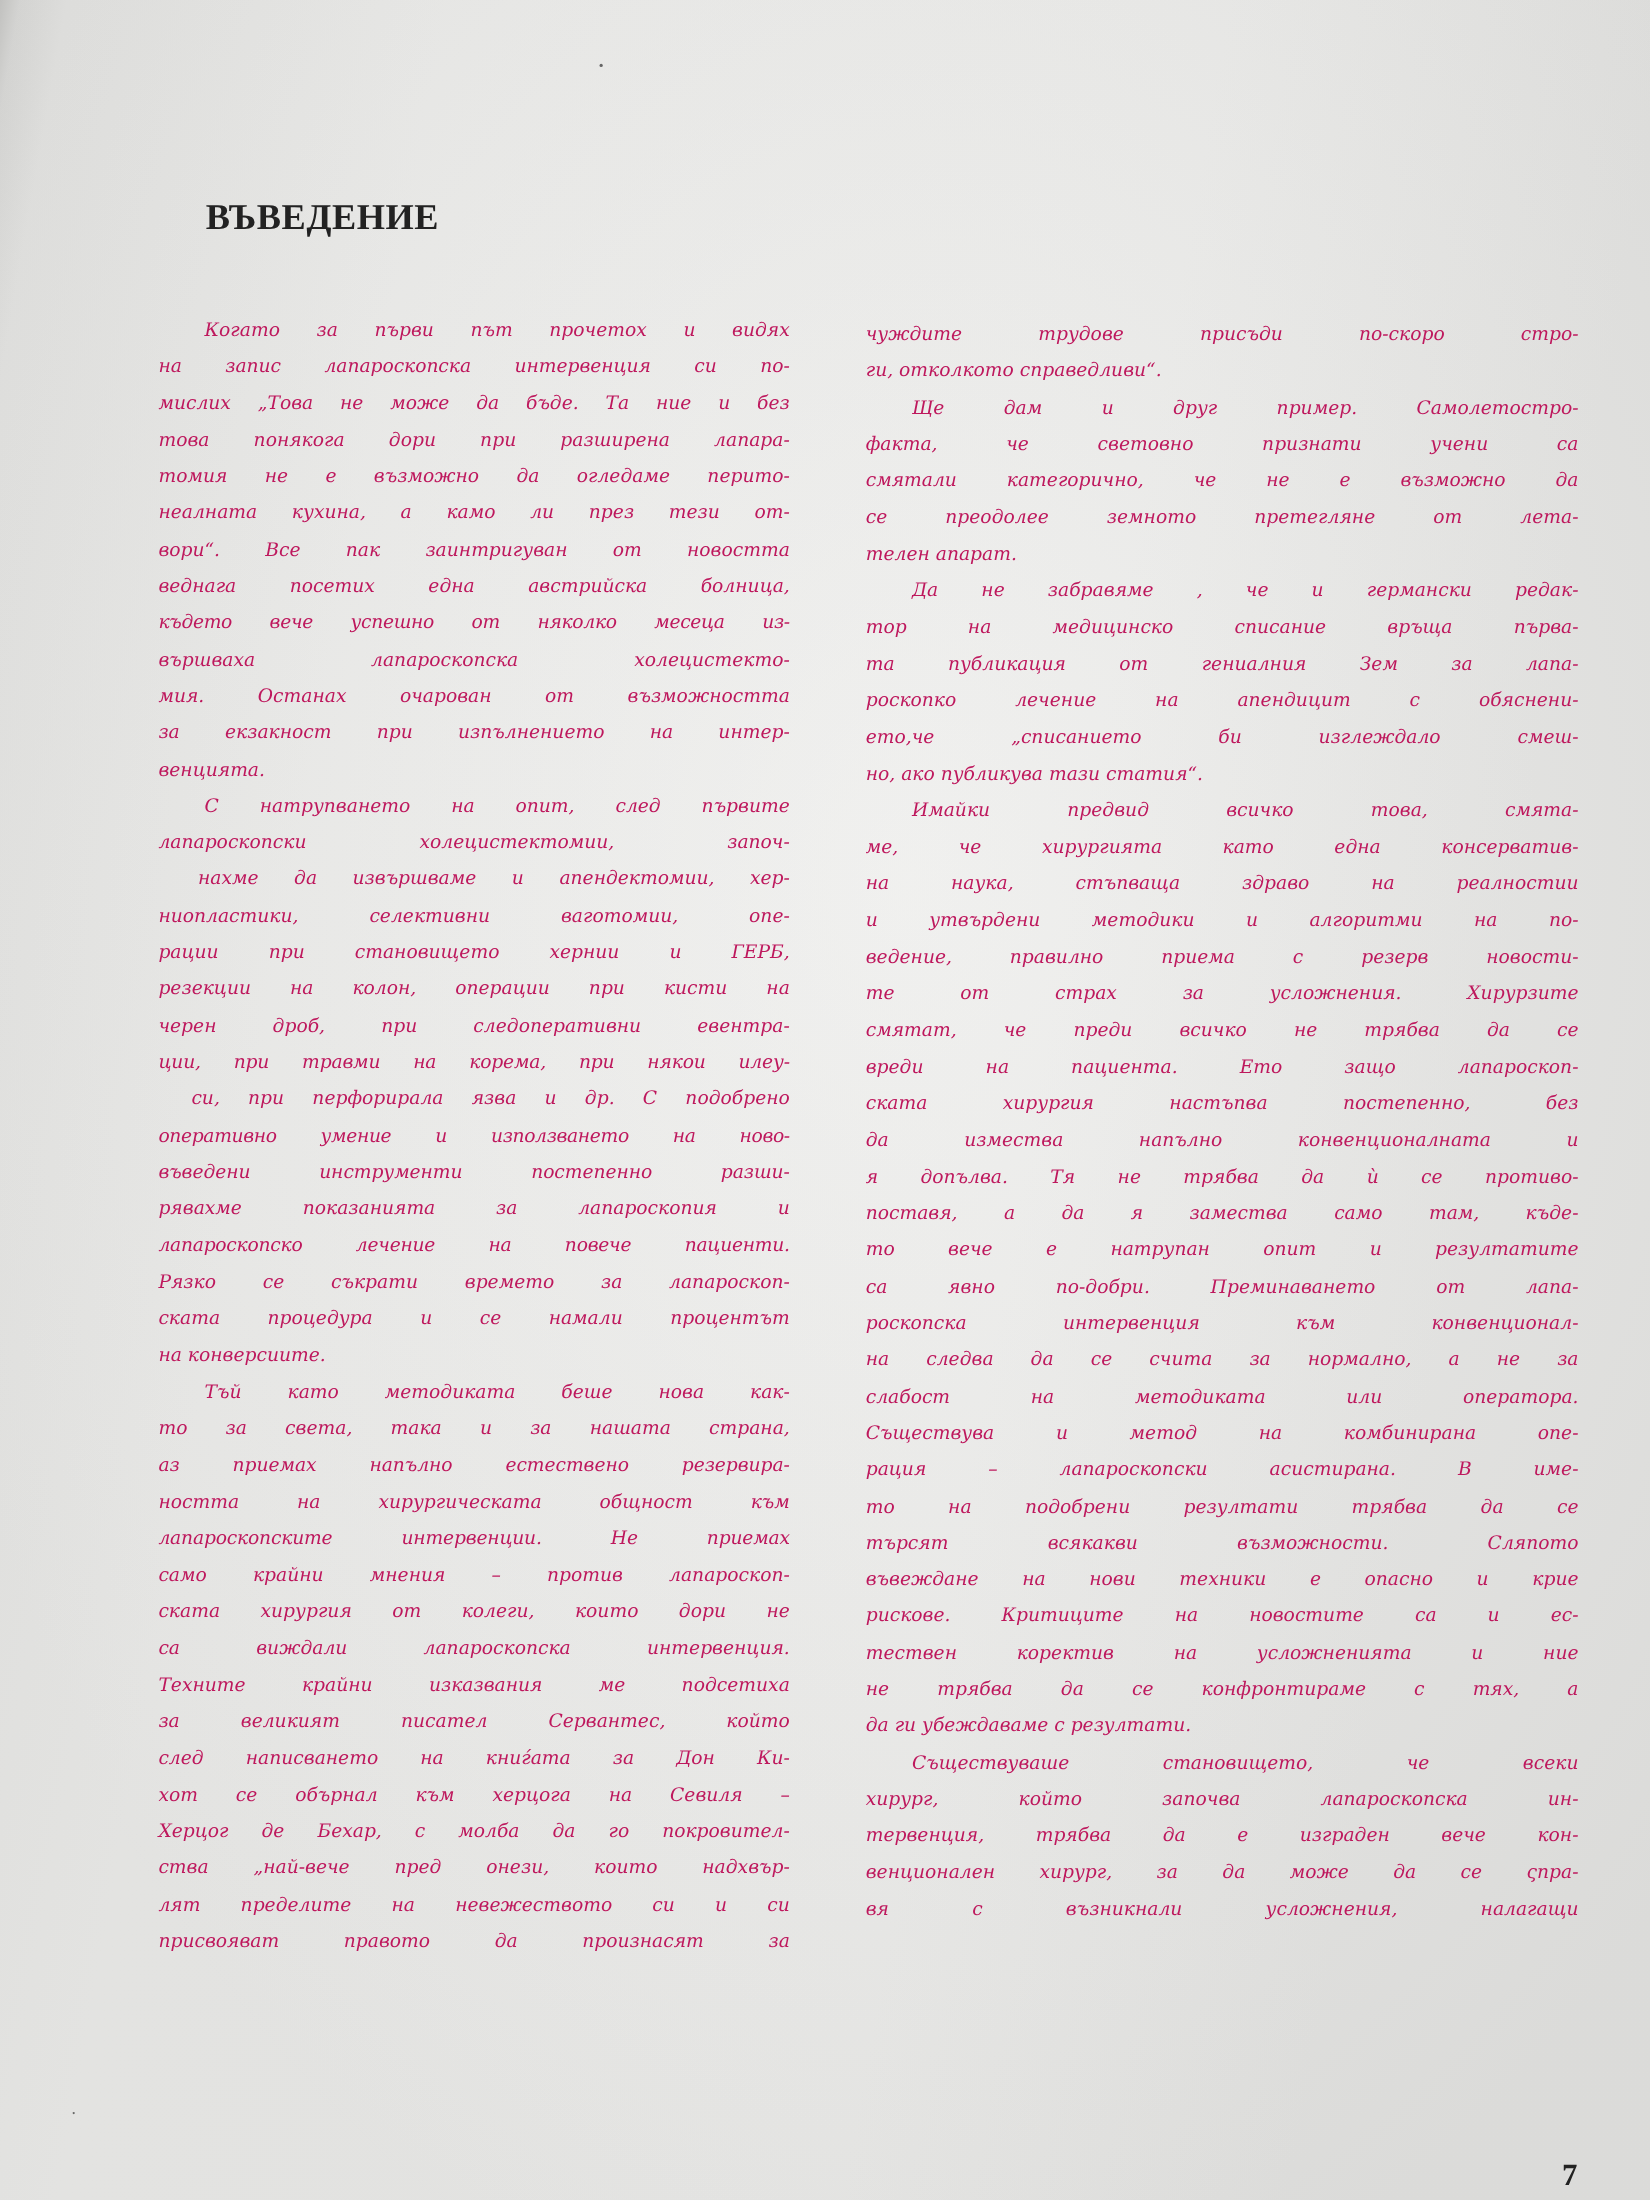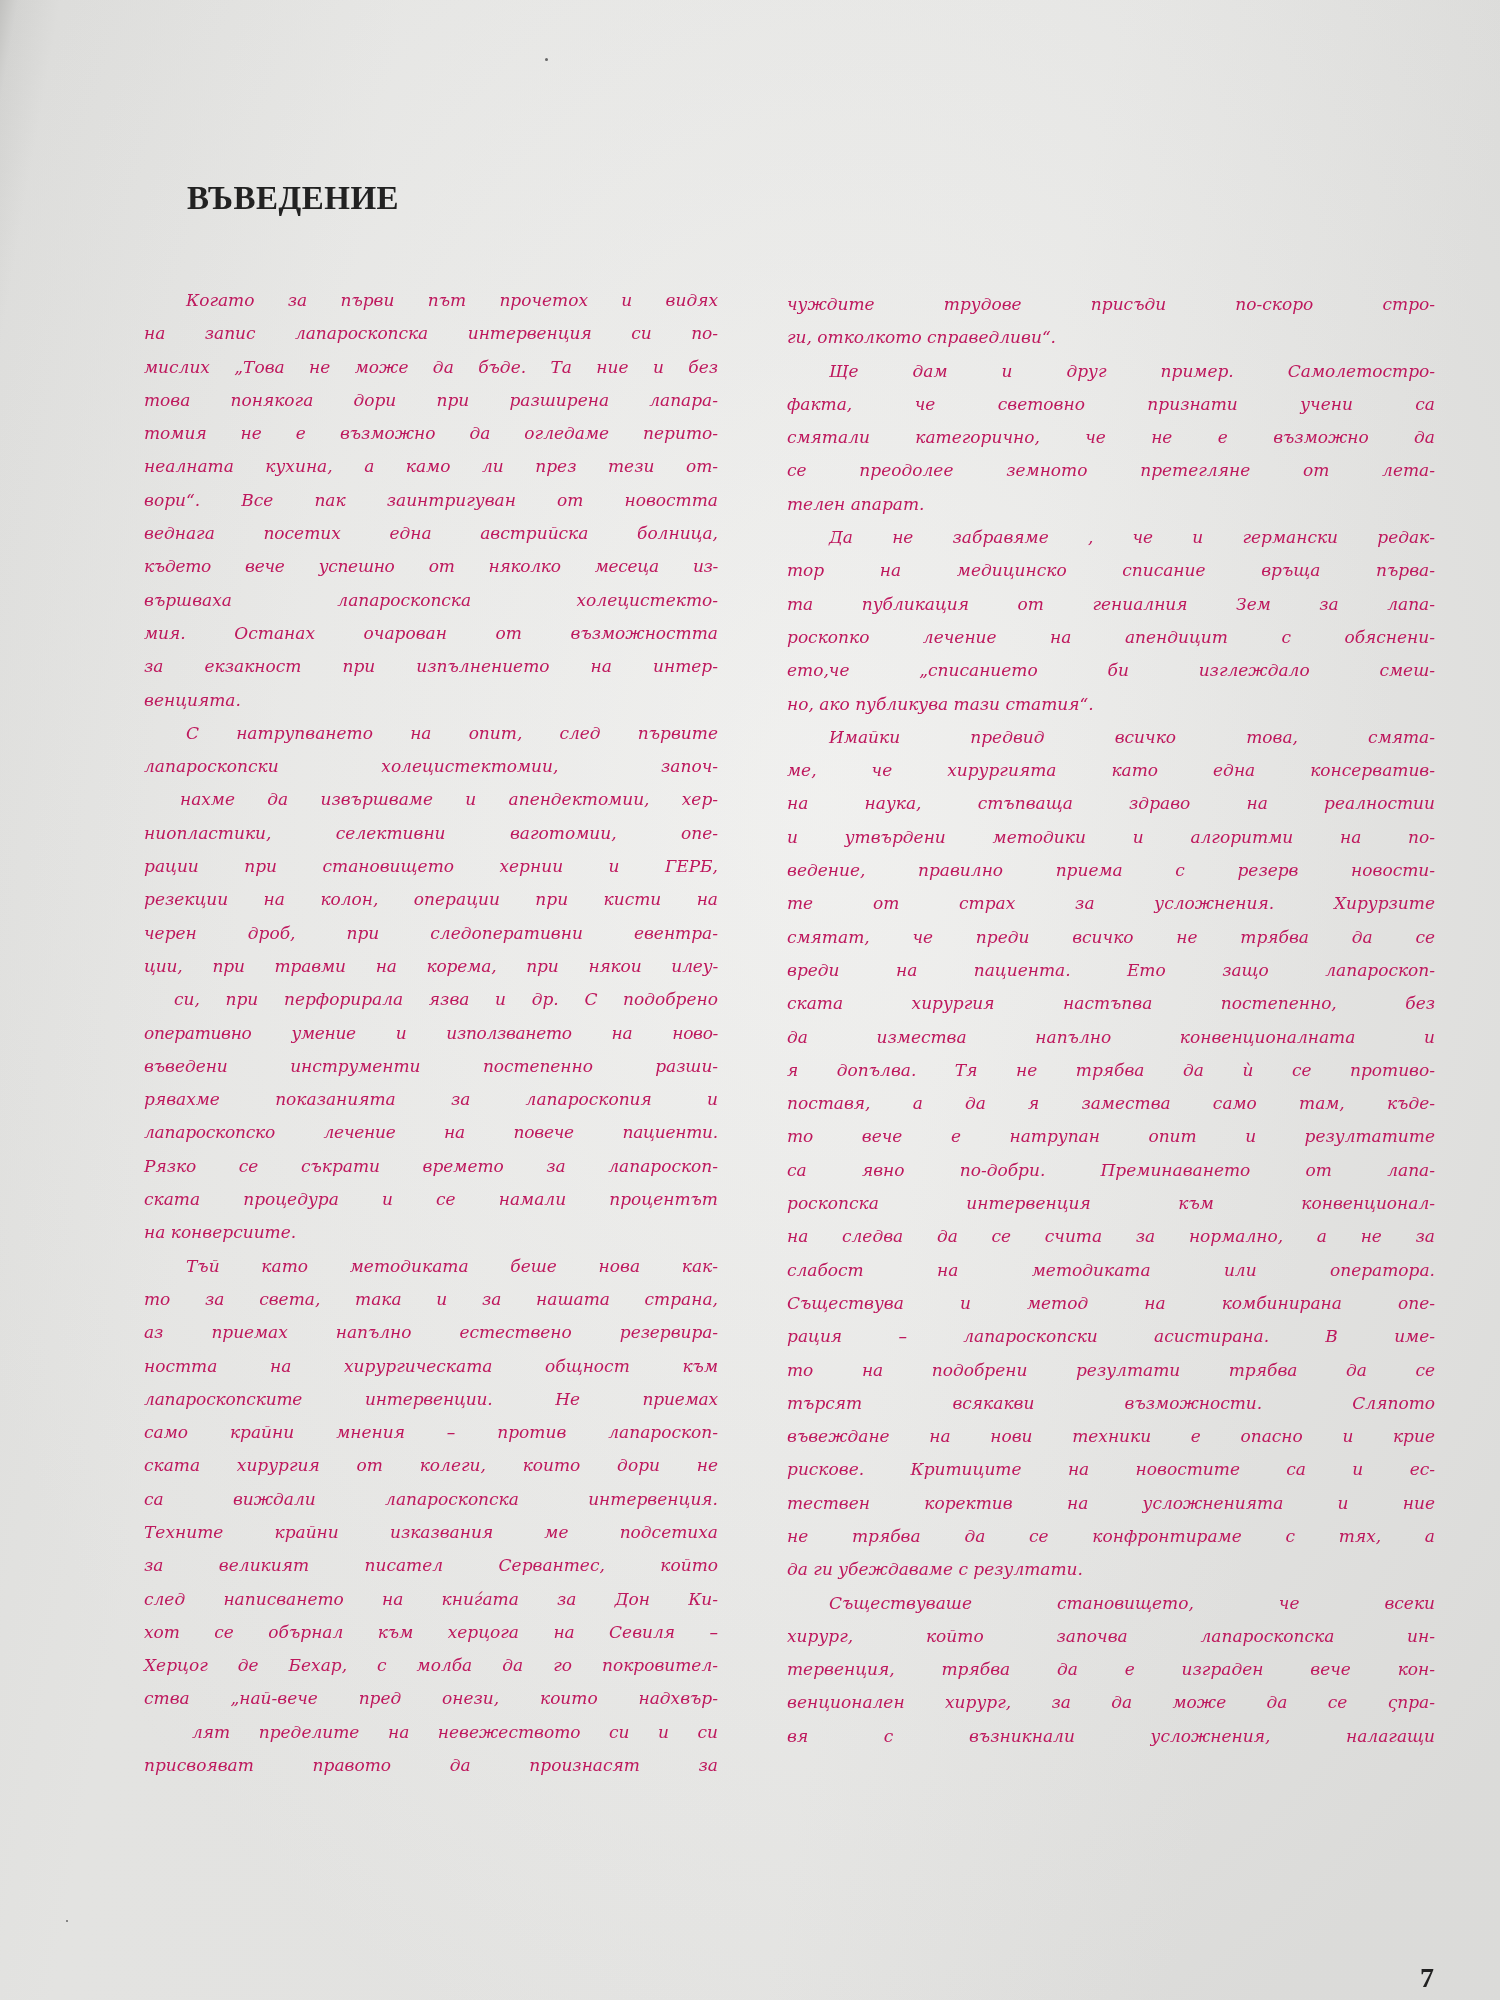--- a/index.html
+++ b/index.html
@@ -88,21 +88,21 @@
     <span class="line" style="white-space: nowrap; text-align: left; letter-spacing: -0.170673px;">лапароскопските интервенции. Не приемах</span>
     <span class="line" style="white-space: nowrap; text-align: left;">само крайни мнения – против лапароскоп-</span>
     <span class="line" style="white-space: nowrap; text-align: right;">ската хирургия от колеги, които дори не</span>
     <span class="line" style="white-space: nowrap; text-align: left;">са виждали лапароскопска интервенция.</span>
     <span class="line" style="white-space: nowrap; text-align: left;">Техните крайни изказвания ме подсетиха</span>
     <span class="line" style="white-space: nowrap; text-align: left;">за великият писател Сервантес, който</span>
     <span class="line" style="white-space: nowrap; text-align: left;">след написването на книѓата за Дон Ки-</span>
     <span class="line" style="white-space: nowrap; text-align: left;">хот се обърнал към херцога на Севиля –</span>
     <span class="line" style="white-space: nowrap; text-align: left;">Херцог де Бехар, с молба да го покровител-</span>
     <span class="line" style="white-space: nowrap; text-align: center;">ства „най-вече пред онези, които надхвър-</span>
-    <span class="line" style="white-space: nowrap; text-align: left; margin-left: 48px;">лят пределите на невежеството си и си</span>
+    <span class="line" style="white-space: nowrap; text-align: left;">лят пределите на невежеството си и си</span>
     <span class="line" style="white-space: nowrap; text-align: left;">присвояват правото да произнасят за</span>
   </div>
 <div class="col col-right" id="col-right">
     <span class="line" style="white-space: nowrap; text-align: left;">чуждите трудове присъди по-скоро стро-</span>
     <span class="line last">ги, отколкото справедливи“.</span>
     <span class="line indent" style="white-space: nowrap; text-align: left;">Ще дам и друг пример. Самолетостро-</span>
     <span class="line" style="white-space: nowrap; text-align: left;">факта, че световно признати учени са</span>
     <span class="line" style="white-space: nowrap; text-align: left;">смятали категорично, че не е възможно да</span>
     <span class="line" style="white-space: nowrap; text-align: left;">се преодолее земното претегляне от лета-</span>
     <span class="line last">телен апарат.</span>

